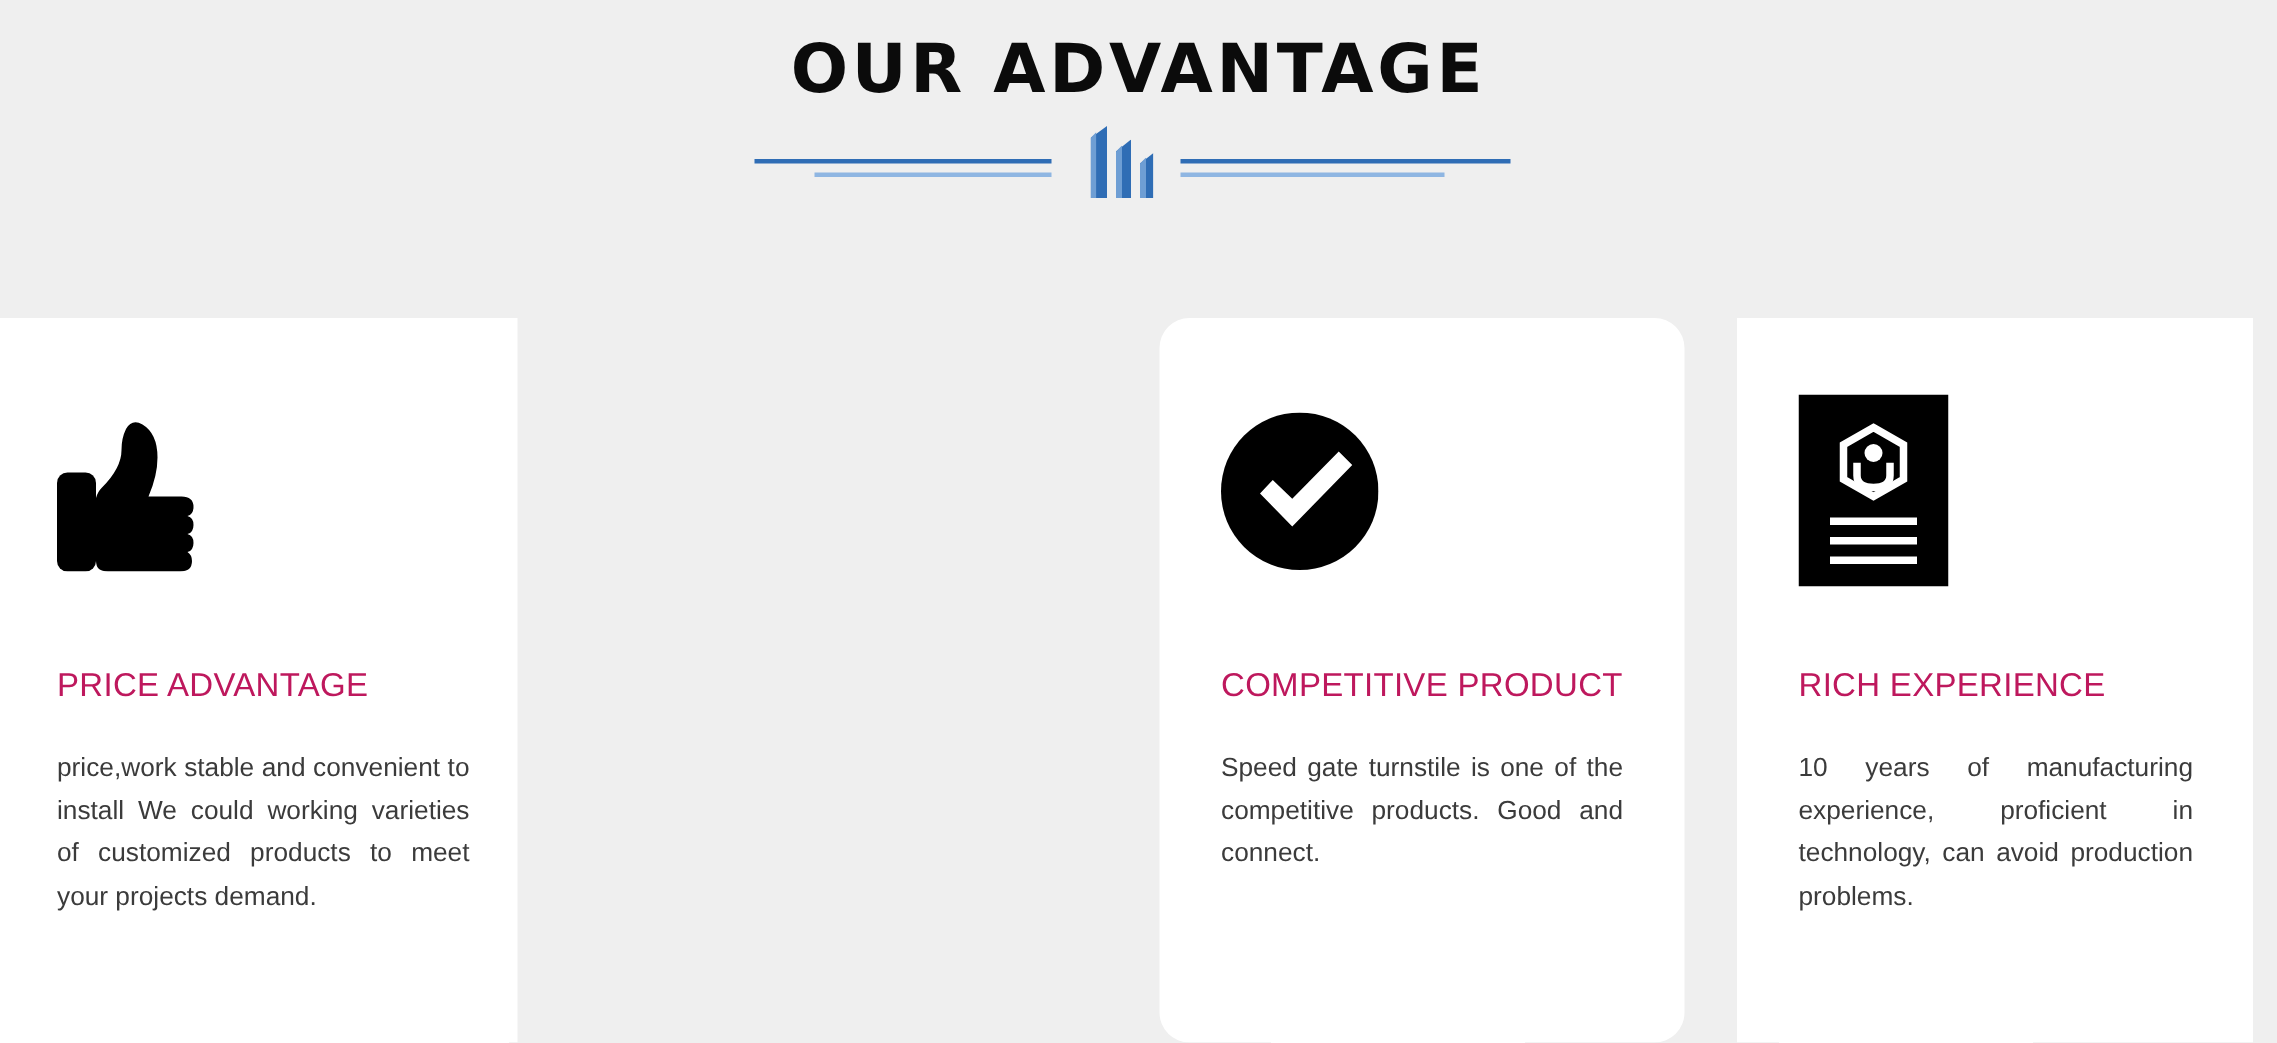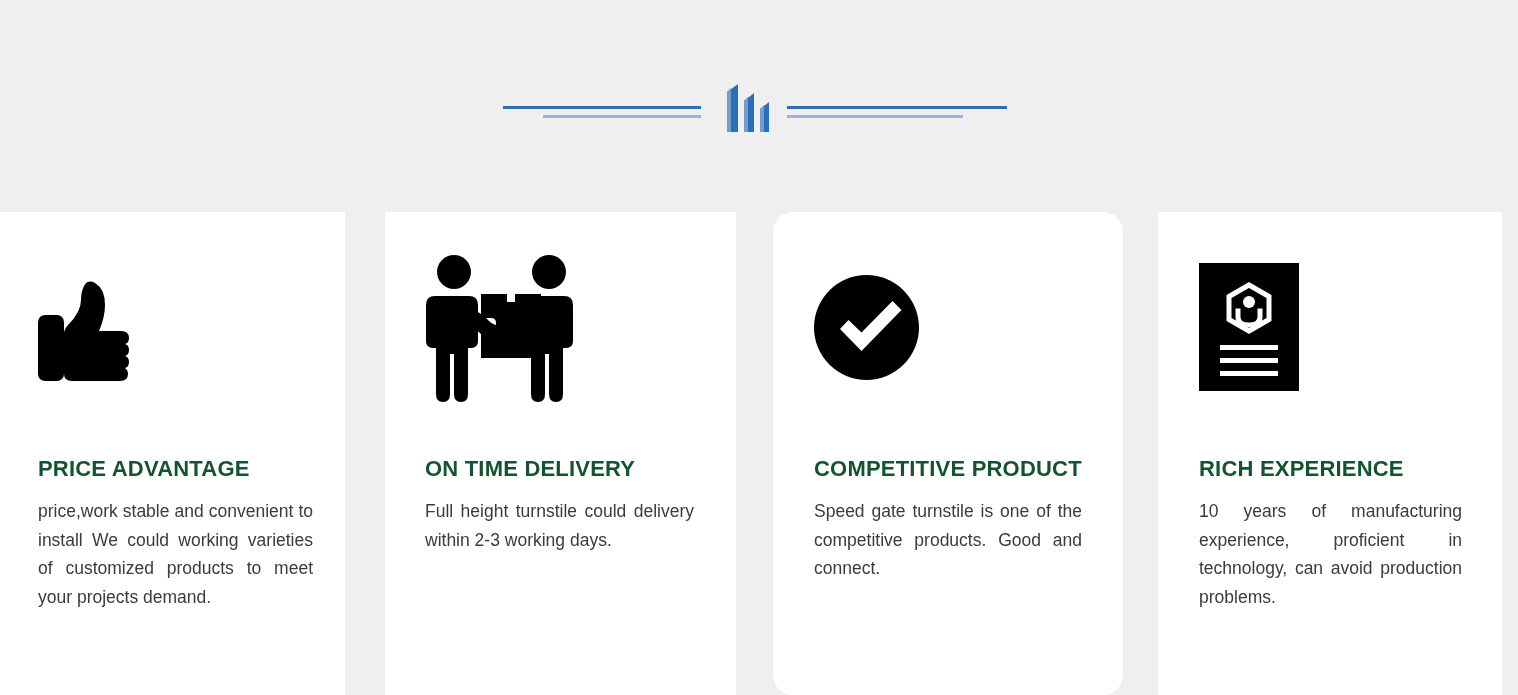--- a/index.html
+++ b/index.html
@@ -172,26 +172,26 @@
   .icon-wrap {
     position: absolute;
     top: 40px;
     left: 0;
     height: 150px;
     display: flex;
     align-items: center;
   }
   .card-heading {
     position: absolute;
-    top: 243px;
+    top: 231px;
     left: 0;
     right: 0;
     font-size: 22px;
-    font-weight: bold;
-    color: #14532d;
+    font-weight: normal;
+    color: #be185d;
     letter-spacing: 0.2px;
     line-height: 28px;
     white-space: nowrap;
   }
   .card-body {
     position: absolute;
     top: 285px;
     left: 0;
     right: 0;
     font-size: 17.5px;
@@ -203,20 +203,21 @@
   }
 
   svg { display: block; }
 </style>
 </head>
 <body>
 
 <div class="page">
 
   <div class="header">
+    <div class="section-title">OUR ADVANTAGE</div>
 
     <div class="divider">
       <div class="div-line-dark-l"></div>
       <div class="div-line-light-l"></div>
       <div class="div-line-dark-r"></div>
       <div class="div-line-light-r"></div>
       <div class="div-bars">
         <div class="bar bar-1"></div>
         <div class="bar bar-1-edge"></div>
         <div class="bar bar-2"></div>
@@ -236,42 +237,20 @@
             <rect x="0" y="42" width="26" height="66" rx="7" fill="#000"></rect>
             <path d="M34 108 h48 q8 0 8 -7 q0 -4 -3 -6 q4 -1 4 -6 q0 -5 -4 -6 q4 -1 4 -6 q0 -5 -4 -6 q4 -1 4 -6 q0 -7 -8 -7 h-22
                      q6 -14 6 -26 q0 -16 -10 -22 q-7 -4 -11 3 q-3 6 -3 14 q0 12 -13 25 q-3 3 -4 7 v42 q0 7 8 7 z" fill="#000"></path>
           </svg>
         </div>
         <div class="card-heading">PRICE ADVANTAGE</div>
         <div class="card-body">price,work stable and convenient to install We could working varieties of customized products to meet your projects demand.</div>
       </div>
     </div>
 
-    <div class="card card-2">
-      <div class="card-inner">
-        <div class="icon-wrap">
-          <svg width="150" height="150" viewBox="0 0 150 150" aria-hidden="true">
-
-            <circle cx="29" cy="20" r="17" fill="#000"></circle>
-            <path d="M14 44 h30 q9 0 9 9 v36 q0 7 -7 7 h-3 v46 q0 8 -7 8 q-7 0 -7 -8 v-40 h-4 v40 q0 8 -7 8 q-7 0 -7 -8 v-46 h-3 q-7 0 -7 -7 v-36 q0 -9 9 -9 z" fill="#000"></path>
-
-            <path d="M44 56 q12 4 20 13 q5 5 14 5 h6 v16 h-8 q-12 0 -19 -7 q-7 -7 -15 -10 z" fill="#000"></path>
-
-            <path d="M56 42 h26 v8 h8 v-8 h26 v64 h-60 v-24 h10 q5 0 5 -5 v-6 q0 -5 -5 -5 h-10 z" fill="#000"></path>
-
-            <circle cx="124" cy="20" r="17" fill="#000"></circle>
-            <path d="M109 44 h30 q9 0 9 9 v36 q0 7 -7 7 h-3 v46 q0 8 -7 8 q-7 0 -7 -8 v-40 h-4 v40 q0 8 -7 8 q-7 0 -7 -8 v-46 h-3 q-7 0 -7 -7 v-36 q0 -9 9 -9 z" fill="#000"></path>
-
-            <path d="M111 62 h-22 q-8 0 -8 8 q0 8 8 8 h22 z" fill="#000"></path>
-          </svg>
-        </div>
-        <div class="card-heading">ON TIME DELIVERY</div>
-        <div class="card-body">Full height turnstile could delivery within 2-3 working days.</div>
-      </div>
-    </div>
 
     <div class="card card-3">
       <div class="card-inner">
         <div class="icon-wrap">
           <svg width="105" height="105" viewBox="0 0 105 105" aria-hidden="true">
             <circle cx="52.5" cy="52.5" r="52.5" fill="#000"></circle>
             <path d="M26 54 l8.5 -9 l13 12.5 l31 -31.5 l9 9 l-40 41 z" fill="#fff"></path>
           </svg>
         </div>
         <div class="card-heading">COMPETITIVE PRODUCT</div>

